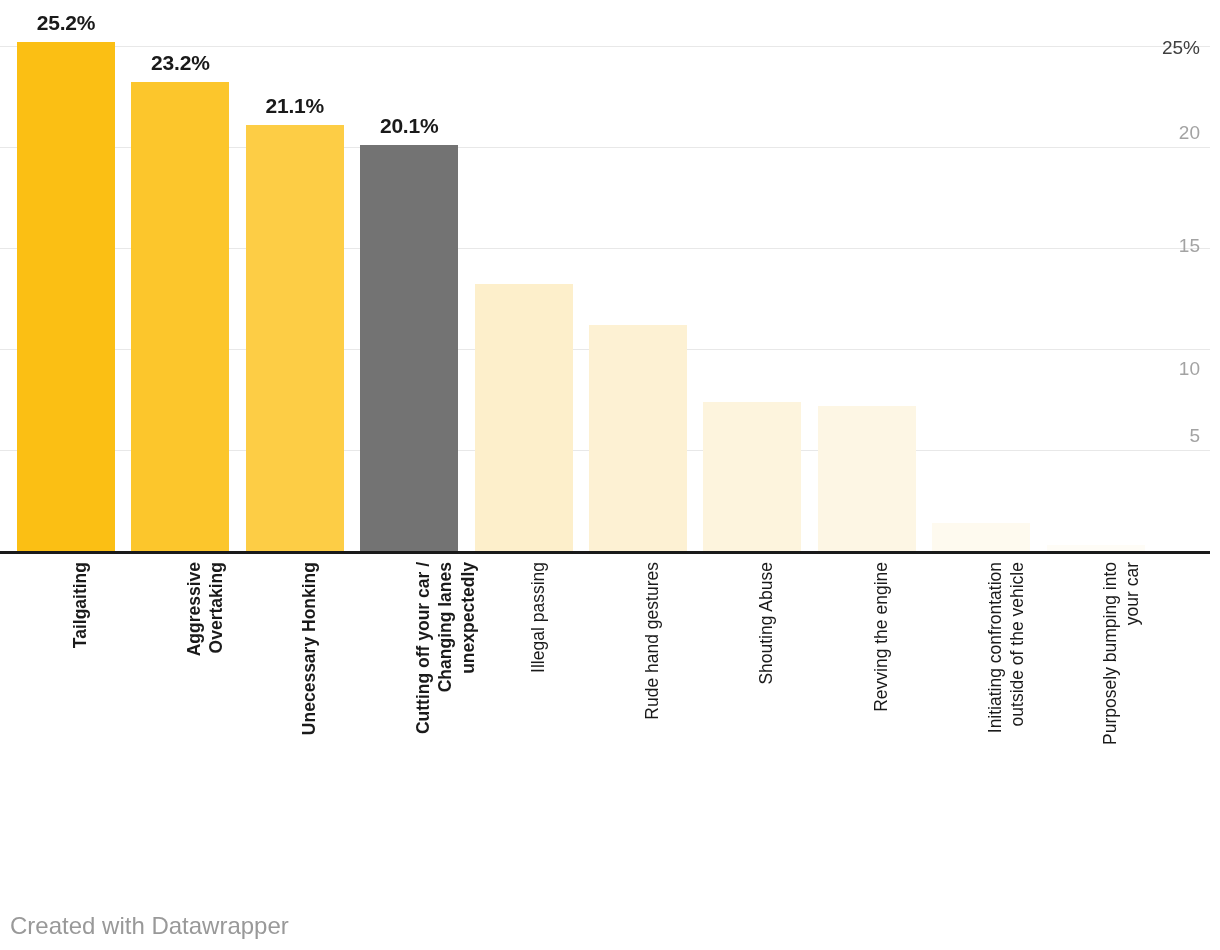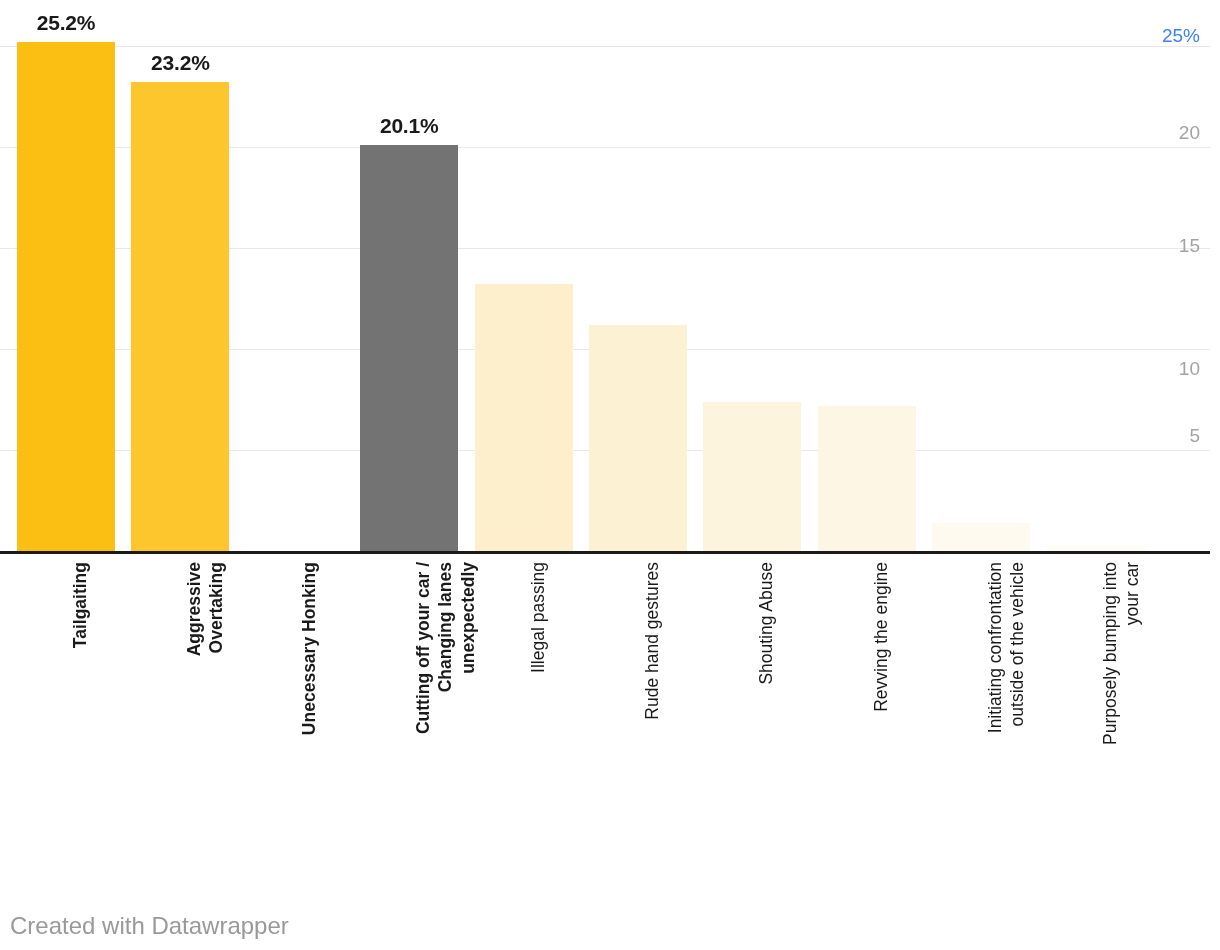--- a/index.html
+++ b/index.html
@@ -133,37 +133,40 @@
   }
 </style>
 </head>
 <body>
 
 <div id="chart-root">
 
   <div class="plot">
     <div class="gridlines" id="gridlines">
         <div class="gridline" style="top: 46px; background: rgb(232, 232, 232);"></div>
-        <div class="ytick-label" style="top: 26px; color: #3b82f6;">25%</div>
+        <div class="ytick-label" style="top: 38px; color: #404040;">25%</div>
         <div class="gridline" style="top: 147px; background: rgb(232, 232, 232);"></div>
         <div class="ytick-label" style="top: 123px; color: rgb(163, 163, 163);">20</div>
         <div class="gridline" style="top: 248px; background: rgb(232, 232, 232);"></div>
         <div class="ytick-label" style="top: 236px; color: rgb(163, 163, 163);">15</div>
         <div class="gridline" style="top: 349px; background: rgb(232, 232, 232);"></div>
         <div class="ytick-label" style="top: 325px; color: rgb(163, 163, 163); margin-top: 34px;">10</div>
         <div class="gridline" style="top: 450px; background: rgb(232, 232, 232);"></div>
         <div class="ytick-label" style="top: 426px; color: rgb(163, 163, 163);">5</div>
       </div>
     <div class="bars" id="bars">
         <div class="bar" style="left: 17px; width: 98px; height: 509.04px; background: rgb(251, 191, 20);">
           <div class="bar-value">25.2%</div>
         </div>
         <div class="bar" style="left: 131.4px; width: 98px; height: 468.64px; background: rgb(252, 198, 44);">
           <div class="bar-value">23.2%</div>
         </div>
+        <div class="bar" style="left: 245.8px; width: 98px; height: 426.22px; background: rgb(253, 205, 69);">
+          <div class="bar-value">21.1%</div>
+        </div>
         <div class="bar" style="left: 360.2px; width: 98px; height: 406.02px; background: #737373;">
           <div class="bar-value">20.1%</div>
         </div>
         <div class="bar" style="left: 474.6px; width: 98px; height: 266.64px; background: rgb(253, 239, 203);"></div>
         <div class="bar" style="left: 589px; width: 98px; height: 226.24px; background: rgb(253, 241, 211);"></div>
         <div class="bar" style="left: 703.4px; width: 98px; height: 149.48px; background: rgb(253, 244, 221);"></div>
         <div class="bar" style="left: 817.8px; width: 98px; height: 145.44px; background: rgb(253, 246, 228);"></div>
         <div class="bar" style="left: 932.2px; width: 98px; height: 28.28px; background: rgb(254, 250, 239);"></div>
         <div class="bar" style="left: 1046.6px; width: 98px; height: 6.06px; background: rgb(254, 252, 246);"></div>
       </div>

